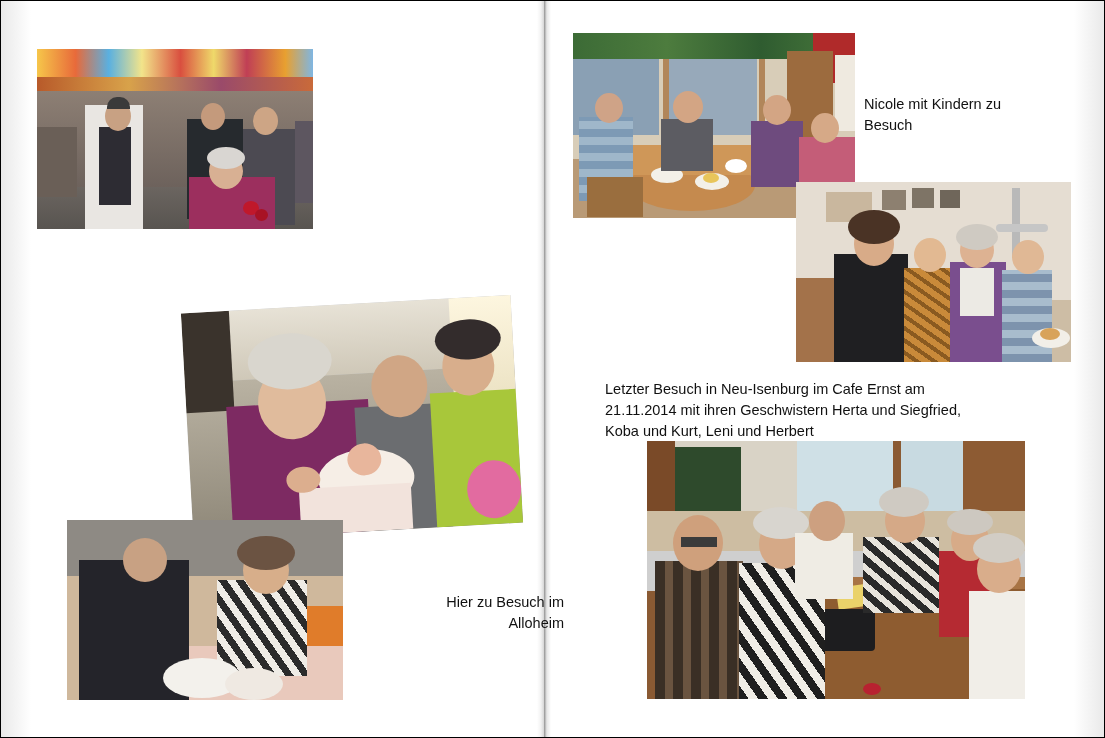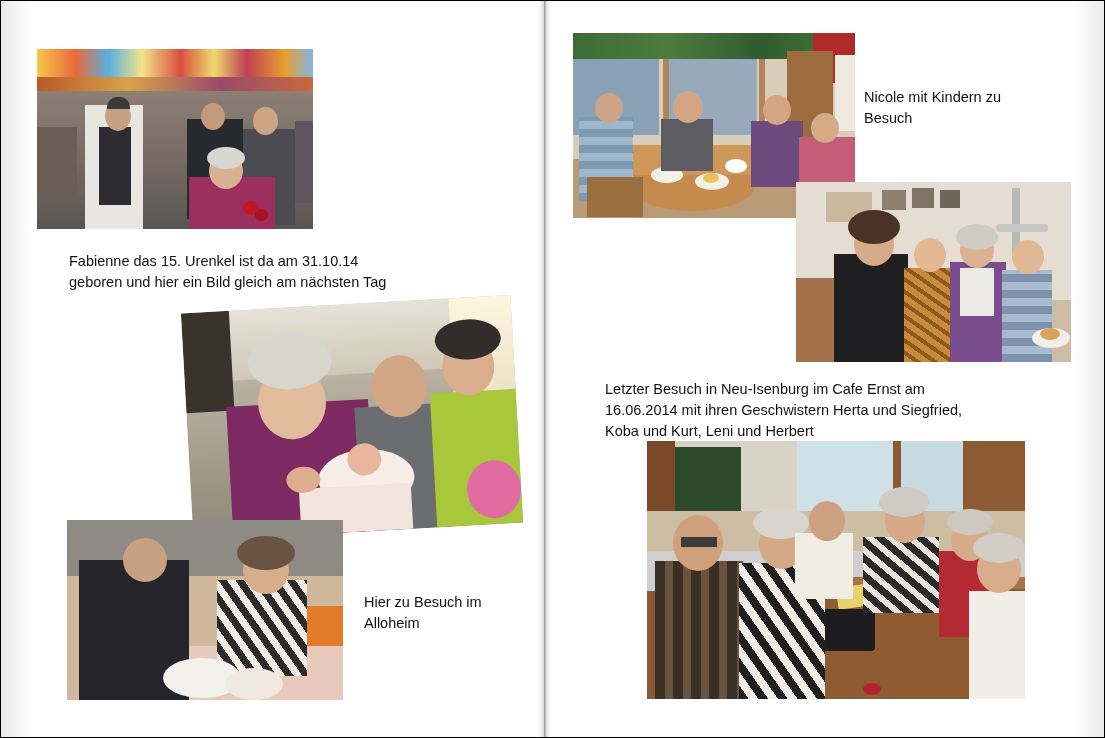--- a/index.html
+++ b/index.html
@@ -106,22 +106,20 @@
 
       <div class="blob" style="left:206px; top:152px; width:16px; height:14px; background:#c0182b;"></div>
       <div class="blob" style="left:218px; top:160px; width:13px; height:12px; background:#a81225;"></div>
 
       <div class="rectblob" style="left:0px; top:78px; width:40px; height:70px; background:#6a5f57;"></div>
       <div class="rectblob" style="left:258px; top:72px; width:20px; height:82px; background:#5d5660;"></div>
     </div>
   </div>
 
 
-  <div class="caption" style="left:68px; top:250px; width:420px;">Fabienne das 15. Urenkel ist da am 31.10.14
-geboren und hier ein Bild gleich am nächsten Tag</div>
 
   <div class="photo" style="left:186px; top:303px; width:330px; height:228px; transform:rotate(-3.2deg);">
     <div class="scene">
 
       <div class="band" style="top:0; height:70px; background:linear-gradient(to bottom,#e7e2d6,#cfc8b8);"></div>
       <div class="band" style="top:70px; bottom:0; background:linear-gradient(to bottom,#b9b2a2,#8e8778);"></div>
 
       <div class="rectblob" style="left:268px; top:0; width:62px; height:120px; background:linear-gradient(to bottom,#fdf6df,#e9dfbf);"></div>
 
       <div class="rectblob" style="left:0; top:0; width:48px; height:100px; background:#3a332c;"></div>
@@ -160,21 +158,21 @@
 
       <div class="rectblob" style="left:150px; top:60px; width:90px; height:96px; background:repeating-linear-gradient(55deg,#2b2b2b 0 7px,#efece6 7px 14px);"></div>
       <div class="blob" style="left:176px; top:26px; width:46px; height:48px; background:#d7ae8a;"></div>
       <div class="blob" style="left:170px; top:16px; width:58px; height:34px; background:#6b5342;"></div>
 
       <div class="blob" style="left:96px; top:138px; width:78px; height:40px; background:#f3f1ec;"></div>
       <div class="blob" style="left:158px; top:148px; width:58px; height:32px; background:#efe9e2;"></div>
     </div>
   </div>
 
-  <div class="caption" style="left:363px; top:591px; width:200px;">Hier zu Besuch im
+  <div class="caption" style="left:363px; top:591px; width:200px;text-align:right;">Hier zu Besuch im
 Alloheim</div>
 
   <div class="photo" style="left:572px; top:32px; width:282px; height:185px;">
     <div class="scene">
 
       <div class="band" style="top:0; bottom:0; background:#d8cdb8;"></div>
 
       <div class="rectblob" style="left:0; top:6px; width:86px; height:96px; background:#8aa0b4;"></div>
       <div class="rectblob" style="left:90px; top:6px; width:6px; height:96px; background:#b1865a;"></div>
       <div class="rectblob" style="left:96px; top:6px; width:88px; height:96px; background:#97a9ba;"></div>
@@ -208,21 +206,21 @@
       <div class="rectblob" style="left:178px; top:88px; width:52px; height:66px; background:#6e4b7e;"></div>
       <div class="blob" style="left:190px; top:62px; width:28px; height:30px; background:#d3a584;"></div>
 
       <div class="rectblob" style="left:226px; top:104px; width:56px; height:74px; background:#c45d78;"></div>
       <div class="blob" style="left:238px; top:80px; width:28px; height:30px; background:#d6a987;"></div>
 
       <div class="rectblob" style="left:14px; top:144px; width:56px; height:40px; background:#9a6e3e;"></div>
     </div>
   </div>
 
-  <div class="caption" style="left:863px; top:86px; width:210px;">Nicole mit Kindern zu
+  <div class="caption" style="left:863px; top:93px; width:210px;">Nicole mit Kindern zu
 Besuch</div>
 
   <div class="photo" style="left:795px; top:181px; width:275px; height:180px;">
     <div class="scene">
       <div class="band" style="top:0; bottom:0; background:#e5ddd2;"></div>
 
       <div class="rectblob" style="left:30px; top:10px; width:46px; height:30px; background:#c9b79e;"></div>
       <div class="rectblob" style="left:86px; top:8px; width:24px; height:20px; background:#8d8070;"></div>
       <div class="rectblob" style="left:116px; top:6px; width:22px; height:20px; background:#7e7466;"></div>
       <div class="rectblob" style="left:144px; top:8px; width:20px; height:18px; background:#6f665a;"></div>
@@ -247,21 +245,21 @@
 
       <div class="rectblob" style="left:206px; top:88px; width:50px; height:92px; background:repeating-linear-gradient(0deg,#7d93ad 0 8px,#a8bccd 8px 16px);"></div>
       <div class="blob" style="left:216px; top:58px; width:32px; height:34px; background:#e0b895;"></div>
 
       <div class="blob" style="left:236px; top:146px; width:38px; height:20px; background:#f2efe8;"></div>
       <div class="blob" style="left:244px; top:146px; width:20px; height:12px; background:#d8a35a;"></div>
     </div>
   </div>
 
   <div class="caption" style="left:604px; top:378px; width:430px;">Letzter Besuch in Neu-Isenburg im Cafe Ernst am
-16.06.2014 mit ihren Geschwistern Herta und Siegfried,
+21.11.2014 mit ihren Geschwistern Herta und Siegfried,
 Koba und Kurt, Leni und Herbert</div>
 
   <div class="photo" style="left:646px; top:440px; width:378px; height:258px;">
     <div class="scene">
 
       <div class="band" style="top:0; height:96px; background:#d9d3c6;"></div>
       <div class="rectblob" style="left:0; top:0; width:28px; height:96px; background:#7a4a28;"></div>
       <div class="rectblob" style="left:28px; top:6px; width:66px; height:72px; background:#2e4a2c;"></div>
       <div class="rectblob" style="left:150px; top:0; width:96px; height:70px; background:#cfe0e6;"></div>
       <div class="rectblob" style="left:246px; top:0; width:8px; height:96px; background:#8a5a33;"></div>

